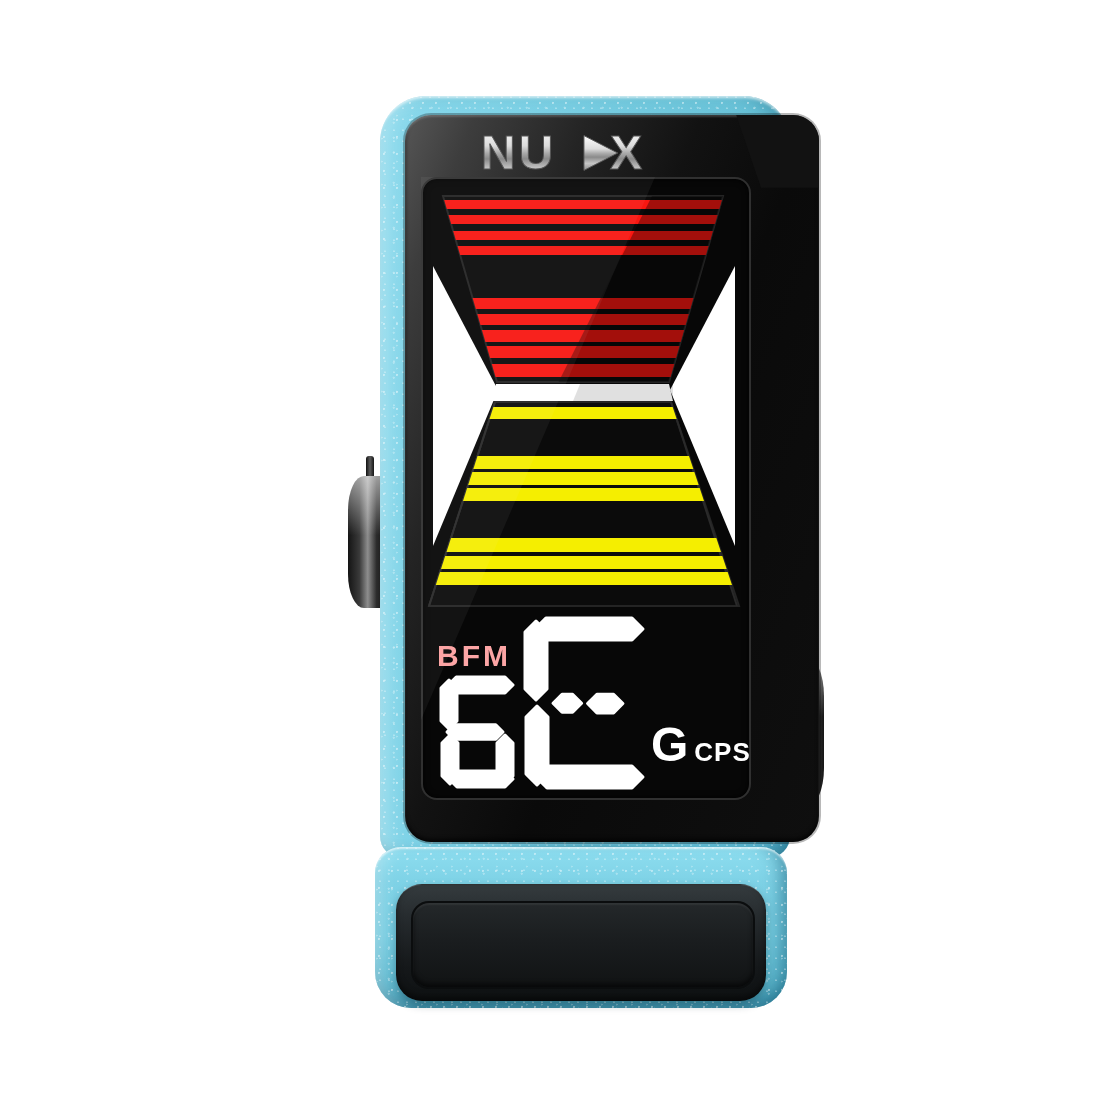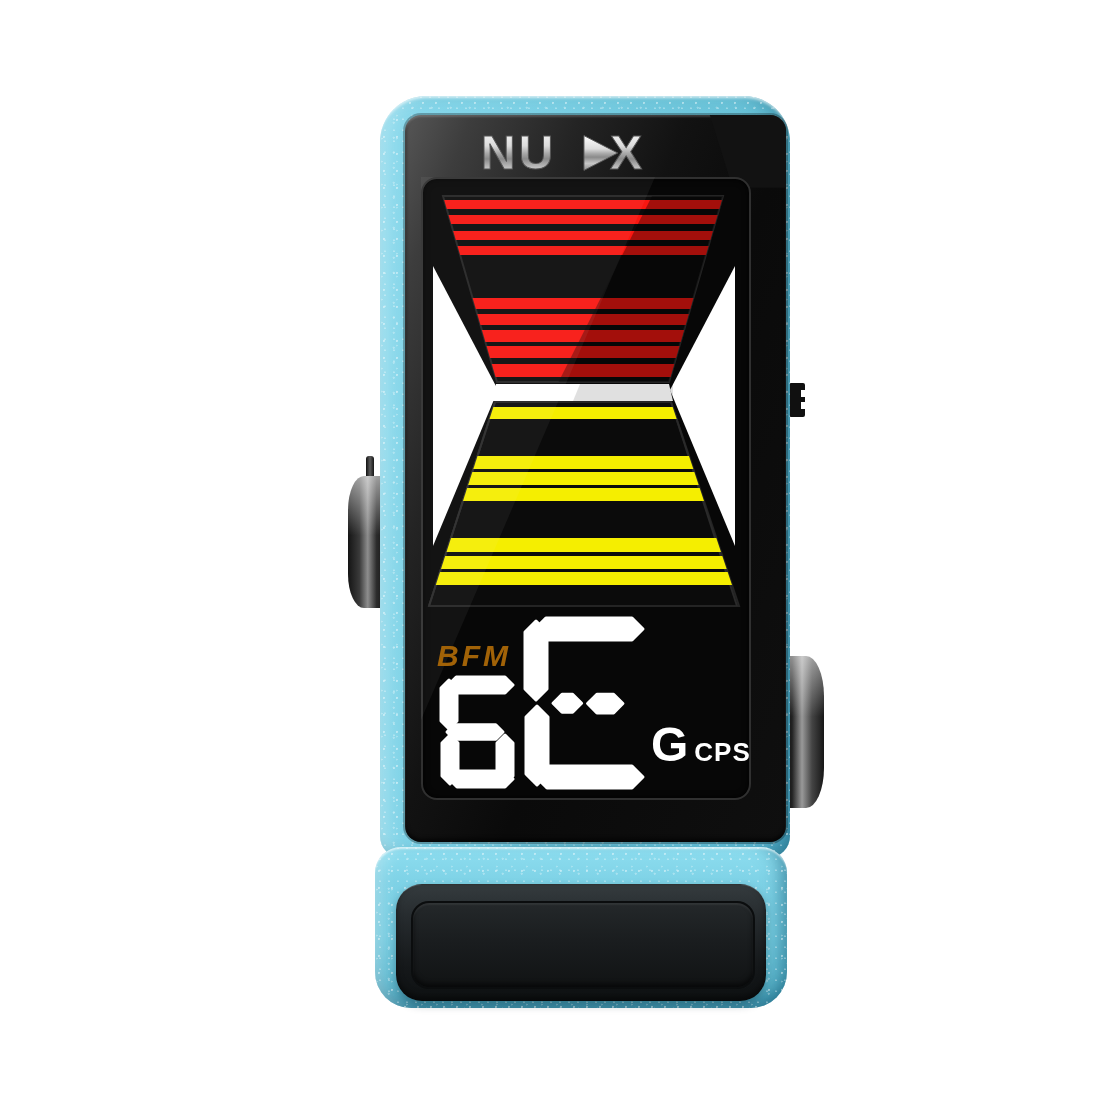--- a/index.html
+++ b/index.html
@@ -43,40 +43,40 @@
   .side-switch-right{position:absolute;left:784px;top:656px;width:40px;height:152px;z-index:1;
     border-radius:4px 18px 18px 4px / 8px 40px 40px 8px;
     background:linear-gradient(180deg,rgba(255,255,255,.5),rgba(255,255,255,0) 40%),
                linear-gradient(270deg,#161616,#444 30%,#999 55%,#222 80%,#0d0d0d);}
   .side-port{position:absolute;left:789px;top:383px;width:16px;height:34px;background:#101010;
     border-radius:2px;z-index:1;}
   .side-port .notch{position:absolute;right:-1px;width:5px;height:7px;background:#ffffff;}
   .side-port .notch.n1{top:7px;} .side-port .notch.n2{top:19px;}
 
   
-  .screen{position:absolute;left:405px;top:115px;width:381px;height:727px;border-radius:16px;
+  .screen{position:absolute;left:405px;top:115px;width:414px;height:727px;border-radius:26px;
     background:linear-gradient(112deg,#565656 0%,#3d3d3d 10%,#242424 26%,#121212 42%,#0a0a0a 58%,#0f0f0f 100%);
     box-shadow:inset 0 2px 2px rgba(255,255,255,.18), inset 0 -3px 4px rgba(0,0,0,.7), 0 0 0 2px rgba(0,0,0,.28);
     z-index:5;}
   .screen::before{content:"";position:absolute;inset:0;border-radius:inherit;
     clip-path:polygon(80% 0%,100% 0%,100% 10%,86% 10%);background:#121212;}
   .logo-svg{position:absolute;left:70px;top:10px;width:215px;height:56px;}
 
   
   .panel{position:absolute;left:16px;top:62px;width:330px;height:623px;border-radius:16px;
     background:var(--screen-black,#070707);border:2px solid #303030;box-sizing:border-box;
     box-shadow:inset 0 0 6px #000;}
   .lcd-svg{position:absolute;left:-2px;top:-2px;width:330px;height:623px;}
   .s-red{fill:var(--stripe-red,#f81711);}
   .s-yel{fill:var(--stripe-yellow,#f5ee00);}
   .s-wht{fill:var(--band-white,#ffffff);}
   .trap{fill:#0b0b0b;stroke:#242424;stroke-width:2;}
   .slant{stroke:#2a2a2a;stroke-width:2;}
-  .mode-label{position:absolute;left:14px;top:460px;color:#a16207;font-size:30px;font-weight:bold;
-    letter-spacing:3px;font-style:italic;}
+  .mode-label{position:absolute;left:14px;top:460px;color:#fca5a5;font-size:30px;font-weight:bold;
+    letter-spacing:3px;}
   .note-unit{position:absolute;left:228px;top:538px;display:inline-flex;align-items:baseline;color:#fff;}
   .note-unit .g{font-size:48px;font-weight:bold;}
   .note-unit .cps{font-size:26px;font-weight:bold;letter-spacing:1px;margin-left:6px;}
 
   
   .pad-outer{position:absolute;left:21px;top:37px;width:370px;height:116px;border-radius:26px;
     background:linear-gradient(180deg,#343b3e 0%,#262b2e 28%,#15181a 70%,#0e1112 100%);
     border-top:1px solid rgba(255,255,255,.14);
     box-shadow:0 4px 8px rgba(10,40,55,.35), inset 0 -4px 6px rgba(0,0,0,.5);}
   .pad-inner{position:absolute;left:15px;top:16px;width:340px;height:84px;border-radius:18px;

